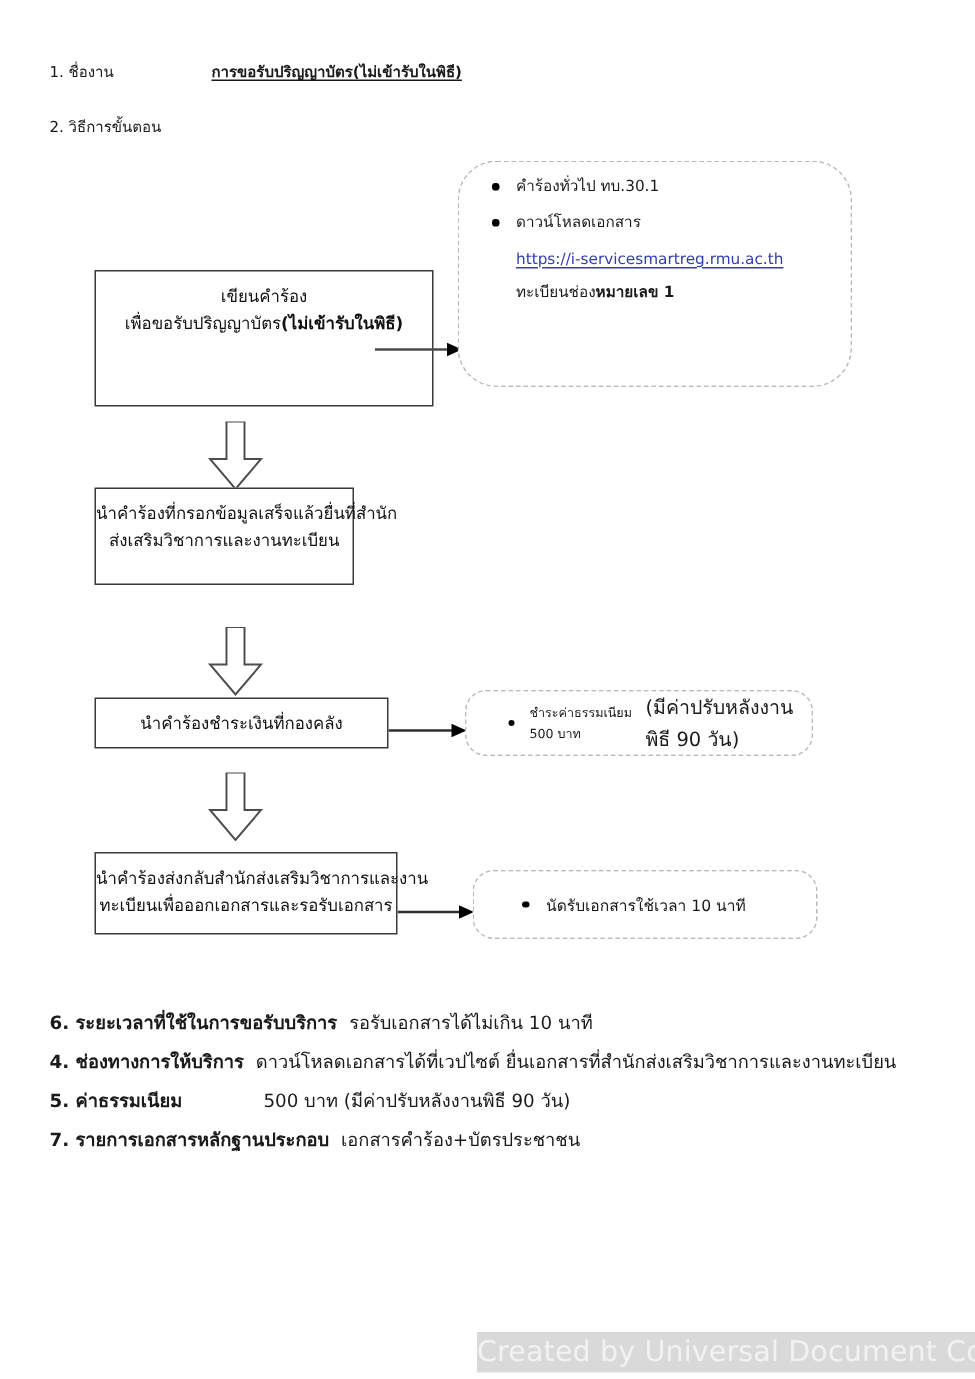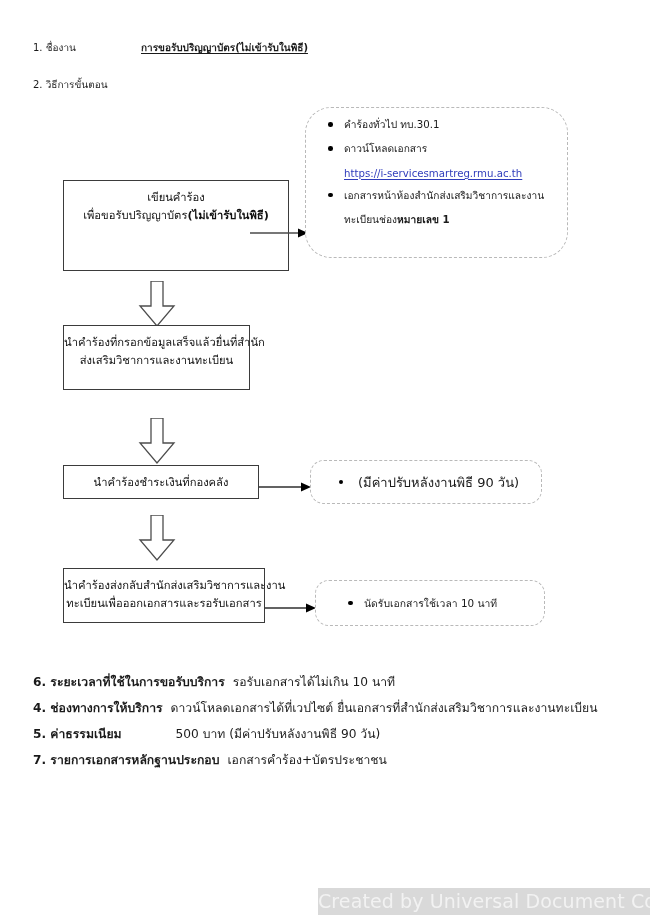--- a/index.html
+++ b/index.html
@@ -51,21 +51,21 @@
   }
   .flowbox .inner {
     padding-top: 8px;
     display: block;
   }
   .flowbox .l {
     display: block;
     white-space: nowrap;
   }
   #box-1 { left: 63px; top: 180px; width: 226px; height: 91px; }
-  #box-2 { left: 63px; top: 325px; width: 187px; height: 65px; }
+  #box-2 { left: 63px; top: 325px; width: 173px; height: 65px; }
   #box-3 { left: 63px; top: 465px; width: 196px; height: 34px; }
   #box-3 .inner { padding-top: 8px; }
   #box-4 { left: 63px; top: 568px; width: 202px; height: 55px; }
 
   .b { font-weight: bold; }
 
   
   .callout {
     position: absolute;
     border: 1px dashed #b9b9b9;
@@ -214,23 +214,20 @@
     </svg>
   </div>
 
   <div class="callout" id="callout-1">
     <ul class="blist">
       <li>คำร้องทั่วไป ทบ.30.1</li>
       <li>ดาวน์โหลดเอกสาร</li>
       <li class="sub-line">
         <a class="link" href="#">https://i-servicesmartreg.rmu.ac.th</a>
       </li>
-      <li>
-        <span>เอกสารหน้าห้องสำนักส่งเสริมวิชาการและงาน</span>
-      </li>
       <li class="sub-line"><span>ทะเบียนช่อง</span><span class="b">หมายเลข 1</span></li>
     </ul>
   </div>
 
   <div class="down-arrow" id="arrow-d1">
     <svg width="38" height="46" viewBox="0 0 38 46">
       <polygon points="13,0 25,0 25,25 36,25 19,45 2,25 13,25" fill="#ffffff" stroke="#4d4d4d" stroke-width="1.3" stroke-linejoin="miter"></polygon>
     </svg>
   </div>
 
@@ -255,20 +252,21 @@
 
   <div class="h-conn" id="conn-2">
     <svg width="54" height="10" viewBox="0 0 54 10">
       <line x1="0" y1="5" x2="44" y2="5" stroke="#2f2f2f" stroke-width="1.6"></line>
       <polygon points="42,0.5 52,5 42,9.5" fill="#000"></polygon>
     </svg>
   </div>
 
   <div class="callout" id="callout-2">
     <div class="co-single">
+      <span>ชำระค่าธรรมเนียม 500 บาท</span>
       <span class="fee-paren">(มีค่าปรับหลังงานพิธี 90 วัน)</span>
     </div>
   </div>
 
   <div class="down-arrow" id="arrow-d3">
     <svg width="38" height="46" viewBox="0 0 38 46">
       <polygon points="13,0 25,0 25,25 36,25 19,45 2,25 13,25" fill="#ffffff" stroke="#4d4d4d" stroke-width="1.3" stroke-linejoin="miter"></polygon>
     </svg>
   </div>
 

